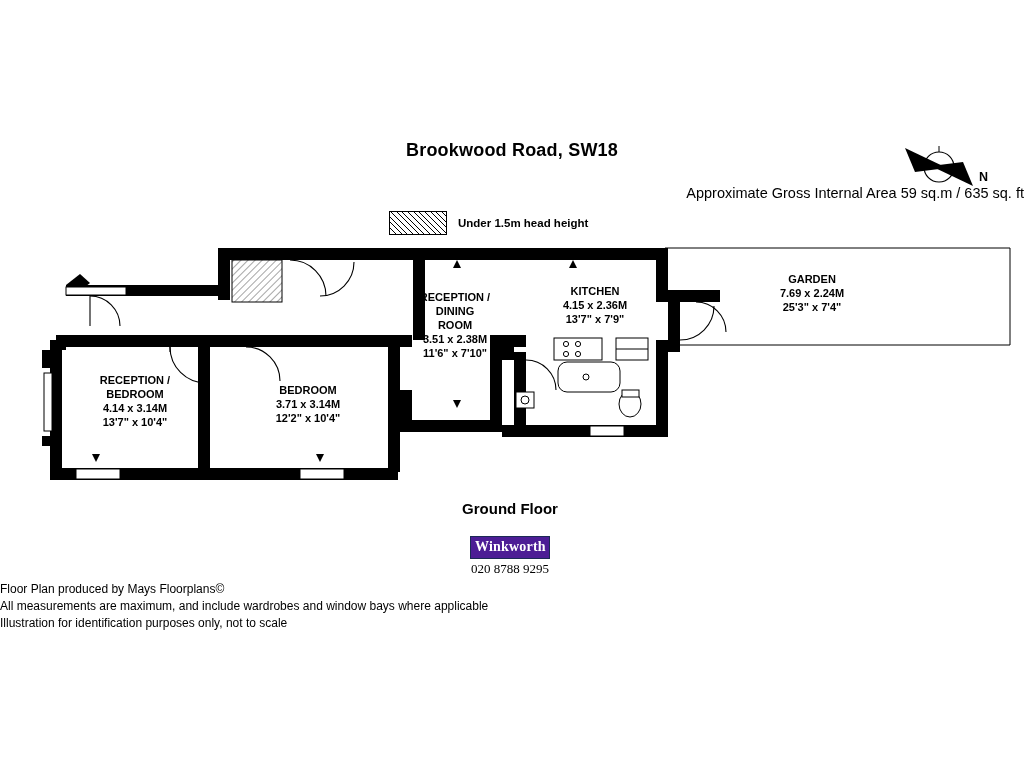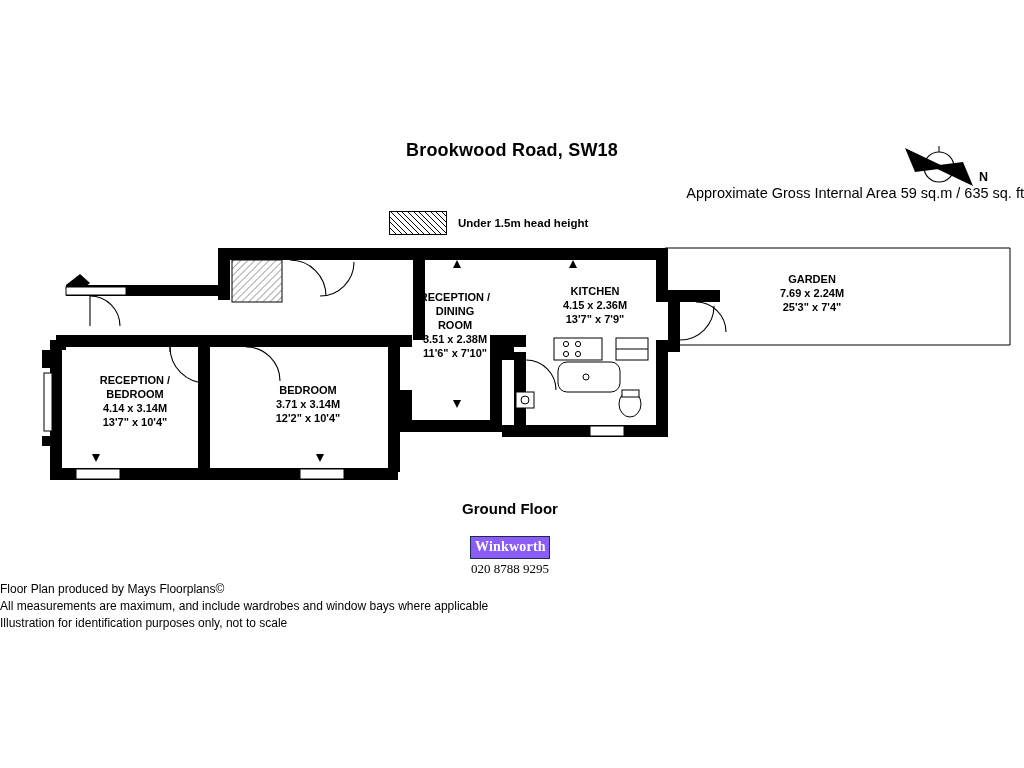--- a/index.html
+++ b/index.html
@@ -107,21 +107,21 @@
     font-size: 15px;
     font-weight: bold;
   }
   #brand {
     position: absolute;
     top: 536px;
     left: 470px;
     width: 80px;
   }
   #brand .logo {
-    background: #8b5cf6;
+    background: #4c1d95;
     color: #ffffff;
     font-family: "Liberation Serif", serif;
     font-weight: bold;
     font-size: 14px;
     text-align: center;
     padding: 2px 4px 3px;
     letter-spacing: 0.2px;
     border: 1px solid #1b2a55;
   }
   #brand .phone {

